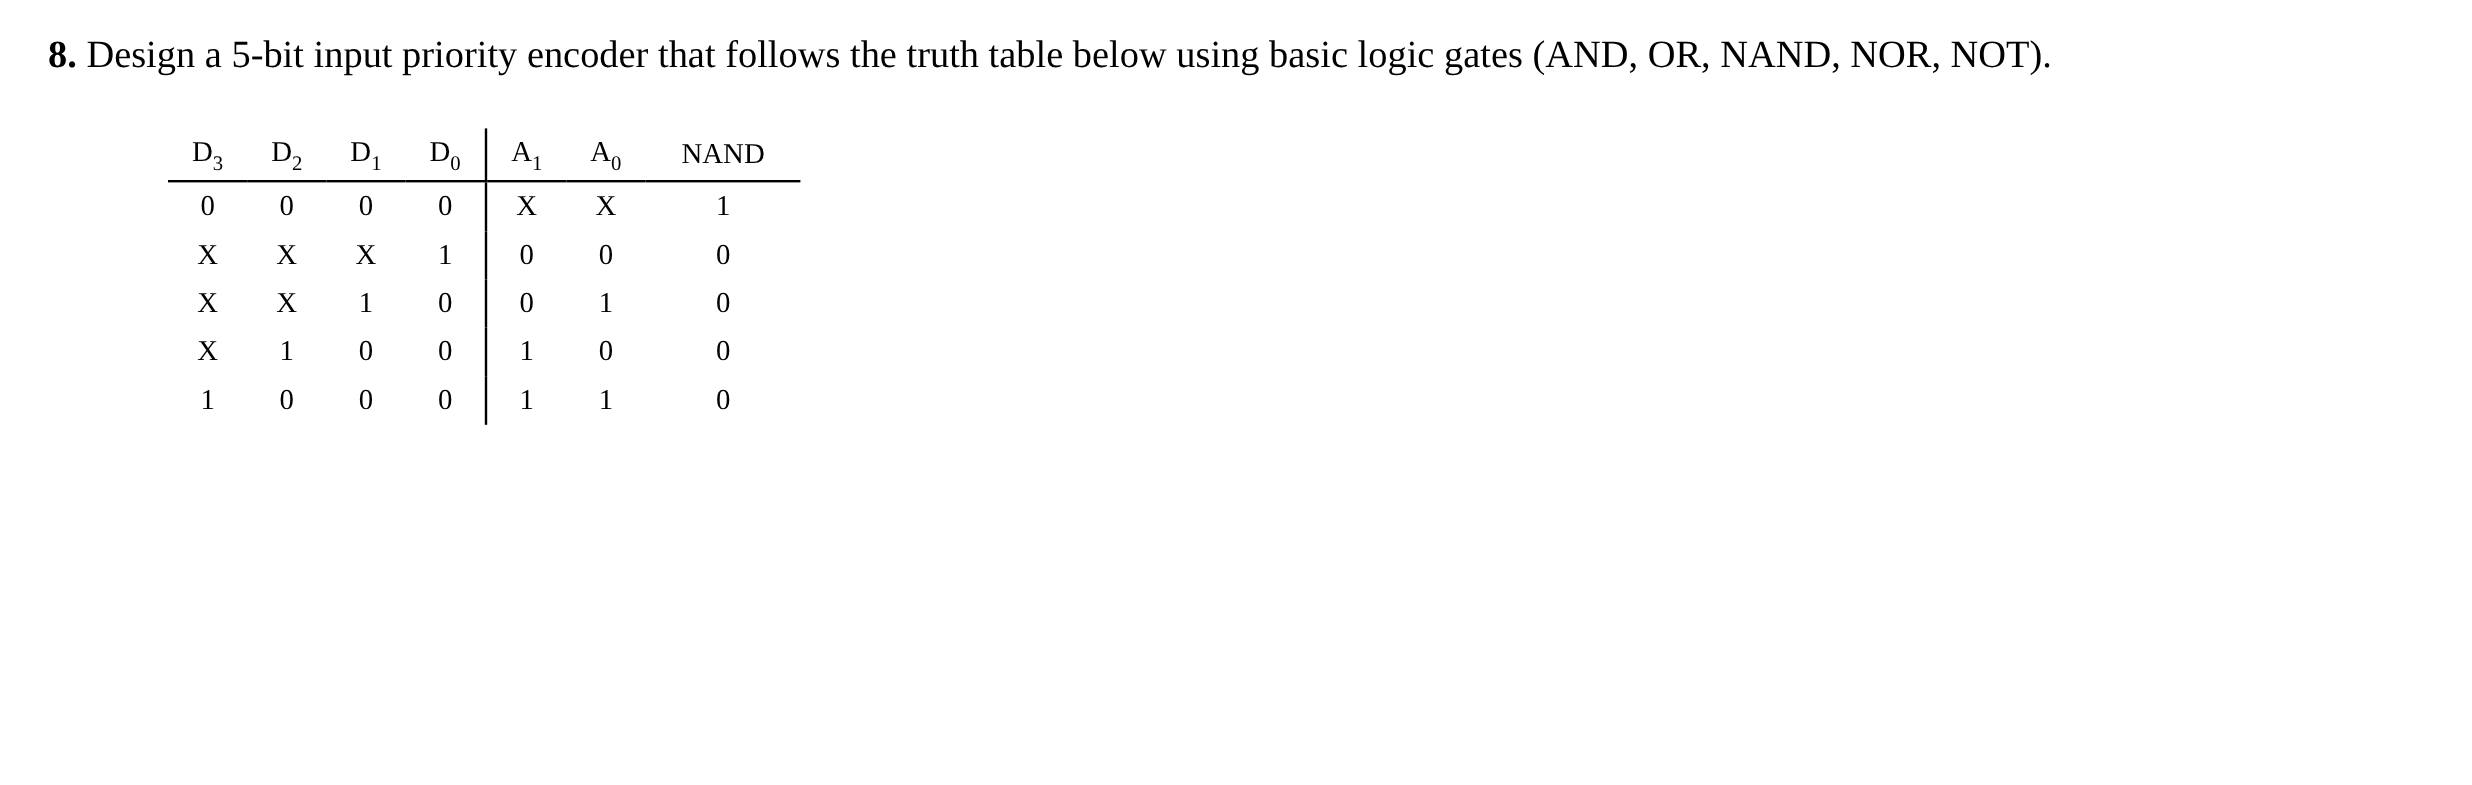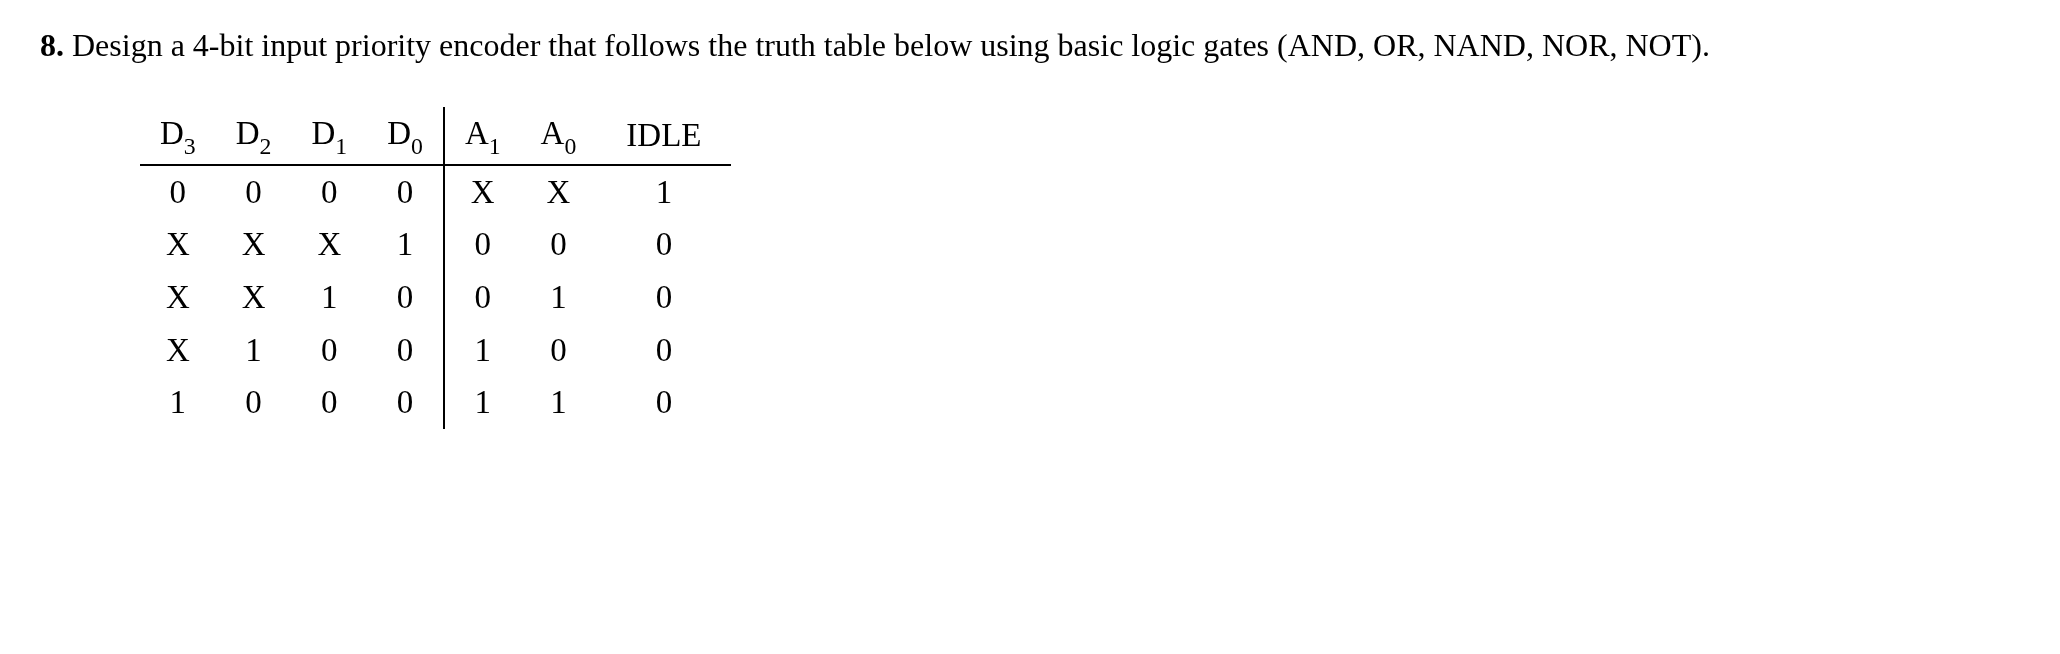--- a/index.html
+++ b/index.html
@@ -22,21 +22,21 @@
       display: inline-block;
     }
     table {
       border-collapse: collapse;
     }
     td, th {
       padding: 4px 20px;
       text-align: center;
       font-weight: normal;
       font-family: "Times New Roman", Times, serif;
-      font-size: 33px;
+      font-size: 24px;
       margin-top: 16px;
     }
     thead th {
       border-bottom: 2px solid #000;
     }
     .sep-left {
       border-left: 2px solid #000;
       text-align: center;
     }
     .sub {
@@ -53,21 +53,21 @@
       padding-right: 30px;
     }
   </style>
 </head>
 <body>
 
 
 
 <div class="question-text">
   <span class="bold">8.</span>
-  <span>Design a 4-bit input priority encoder that follows the truth table below using basic logic gates (AND, OR, NAND, NOR, NOT).</span>
+  <span>Design a 5-bit input priority encoder that follows the truth table below using basic logic gates (AND, OR, NAND, NOR, NOT).</span>
 </div>
 
 <div class="table-wrapper">
   <table>
     <thead>
       <tr>
         <th class="header-cell">
           <span>D</span><span class="sub">3</span>
         </th>
         <th class="header-cell">
@@ -78,21 +78,21 @@
         </th>
         <th class="header-cell">
           <span>D</span><span class="sub">0</span>
         </th>
         <th class="header-cell sep-left">
           <span>A</span><span class="sub">1</span>
         </th>
         <th class="header-cell">
           <span>A</span><span class="sub">0</span>
         </th>
-        <th class="header-cell idle-head">IDLE</th>
+        <th class="header-cell idle-head">NAND</th>
       </tr>
     </thead>
     <tbody>
       <tr>
         <td>0</td>
         <td>0</td>
         <td>0</td>
         <td>0</td>
         <td class="sep-left">X</td>
         <td>X</td>

